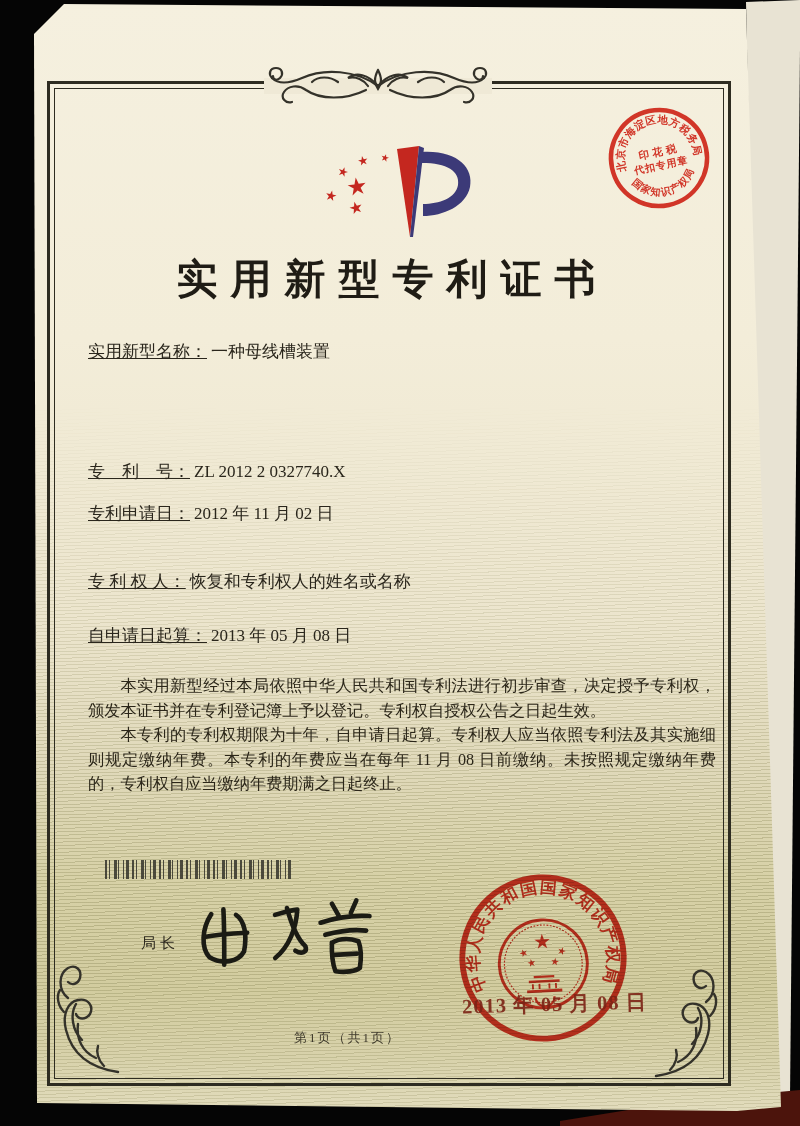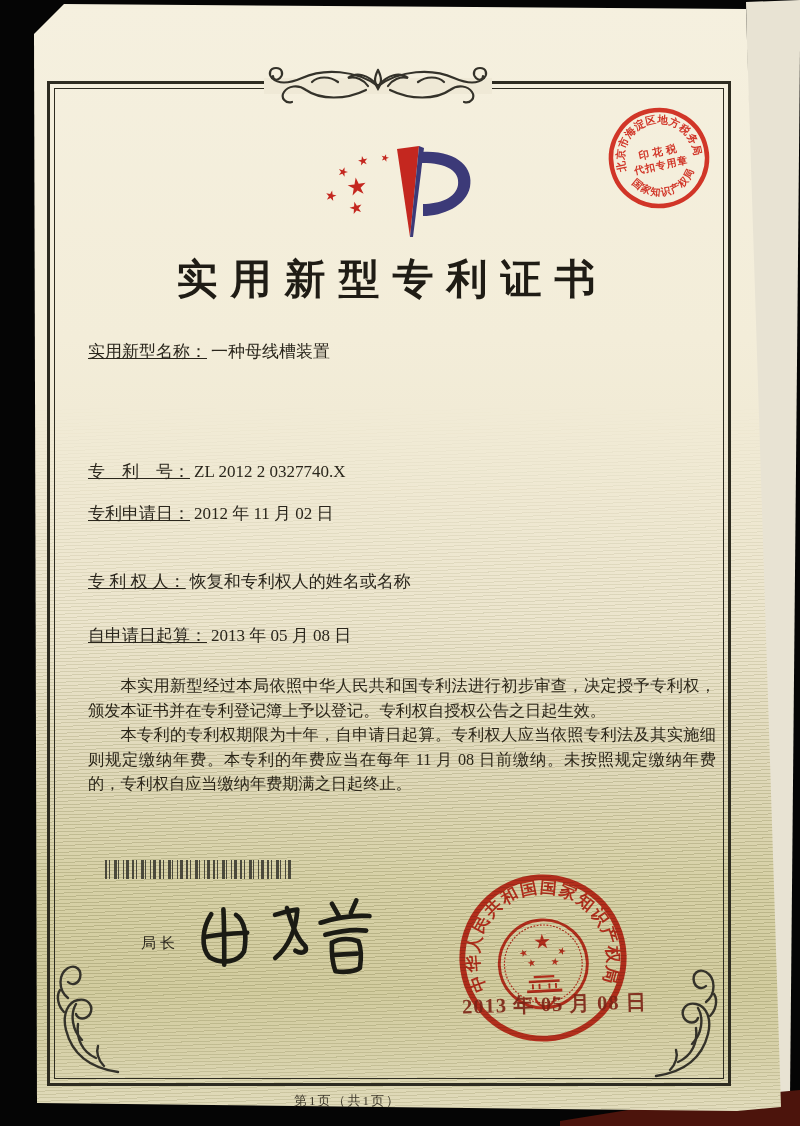--- a/index.html
+++ b/index.html
@@ -30,21 +30,21 @@
   .f0{top:340px}.f1{top:406px}.f2{top:460px}.f3{top:502px}.f4{top:570px}.f5{top:624px}
   .paras{left:88px;top:654px;width:628px;margin-top:20px;}
   .paras p{margin:0;font-size:16.2px;line-height:24.5px;text-align:justify;text-indent:2em;color:#2b2619;}
   .barcode{left:105px;top:860px;width:188px;height:19px;opacity:.85;
     background:repeating-linear-gradient(90deg,#33322a 0 2px,transparent 2px 4px,#33322a 4px 5px,transparent 5px 9px,#33322a 9px 12px,transparent 12px 13px,#33322a 13px 14px,transparent 14px 18px,#33322a 18px 19px,transparent 19px 21px,#33322a 21px 24px,transparent 24px 27px);}
   .issuer-title{left:141px;top:934px;font-size:15px;letter-spacing:4px;color:#2a261c;}
   .signature{left:190px;top:878px;transform:rotate(-3deg);}
   .tax-stamp{left:606px;top:105px;transform:rotate(-12deg);opacity:.92;mix-blend-mode:multiply;}
   .seal{left:455px;top:870px;opacity:.93;mix-blend-mode:multiply;}
   .seal-date{left:462px;top:990px;font-size:20.5px;font-weight:600;letter-spacing:1px;color:#7c2315;transform:rotate(-1.5deg);opacity:.9;white-space:nowrap;}
-  .footer{left:240px;top:1092px;width:215px;text-align:center;font-size:13px;letter-spacing:2px;color:#3f3a2c;}
+  .footer{left:240px;top:1029px;width:215px;text-align:center;font-size:13px;letter-spacing:2px;color:#3f3a2c;}
   .deco{color:#34322a;}
 </style>
 </head>
 <body>
 
 <div class="page">
 
   <div class="under-page"></div>
   <div class="book-red"></div>
 

